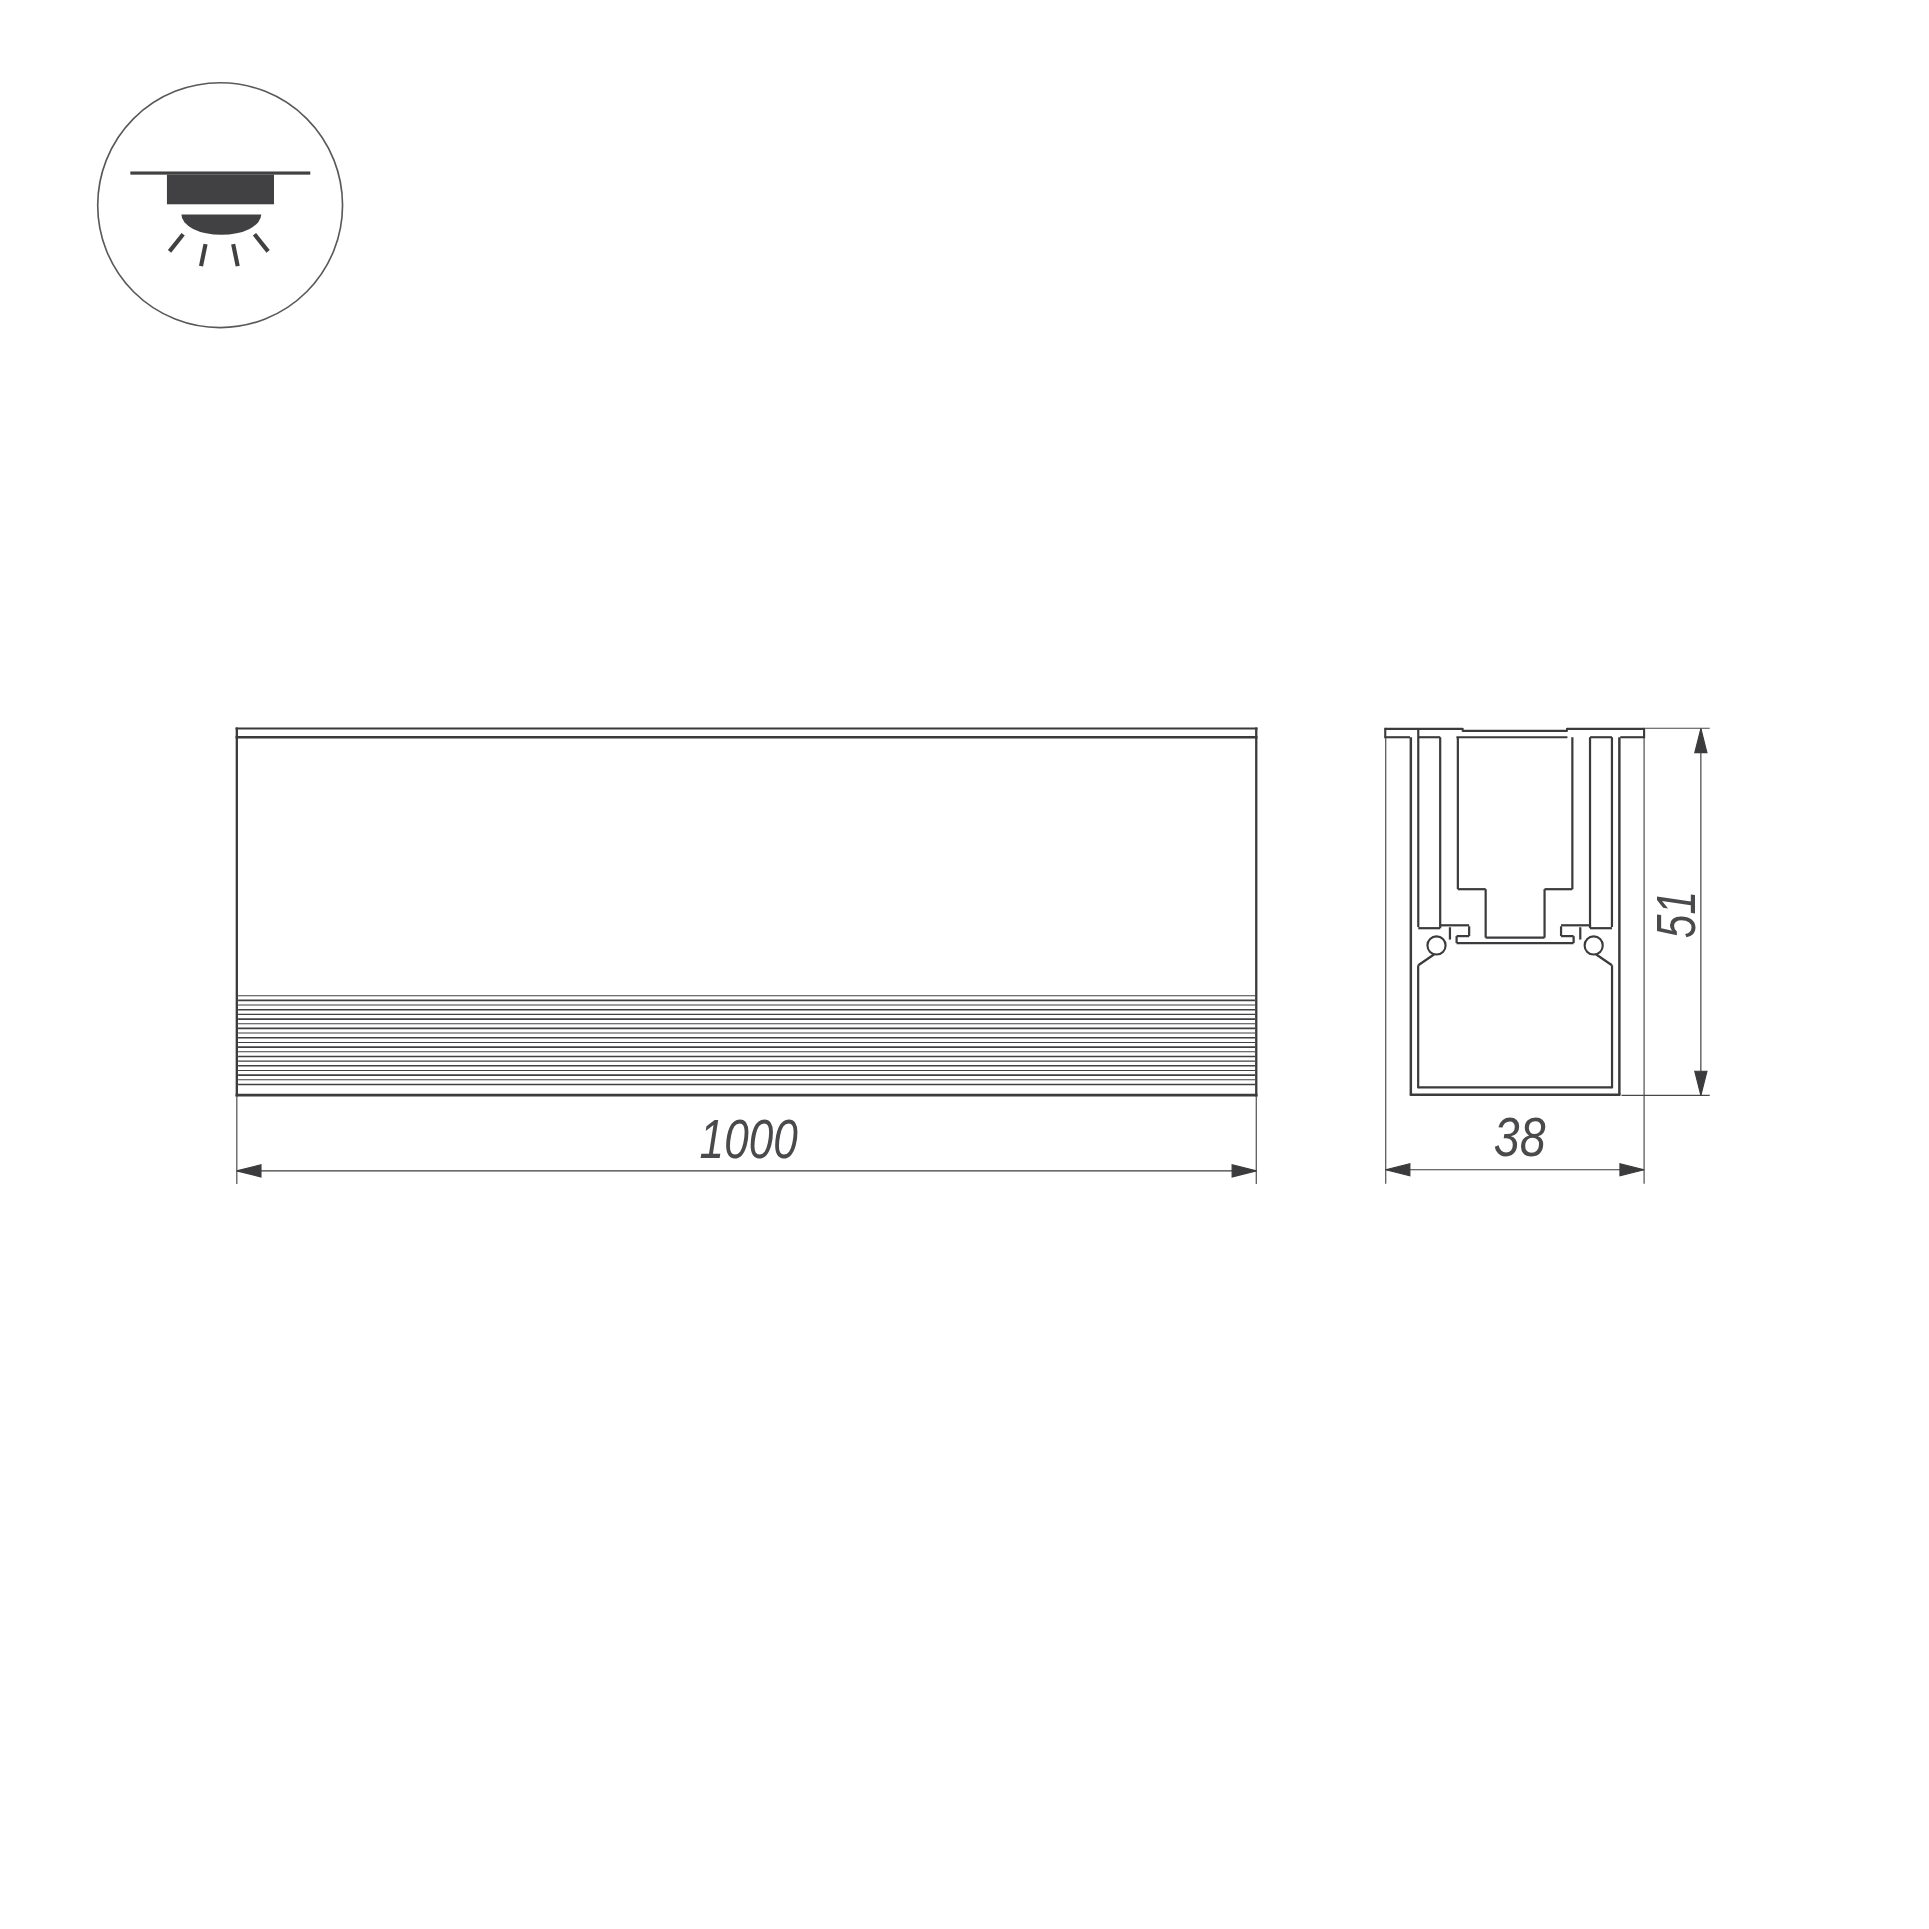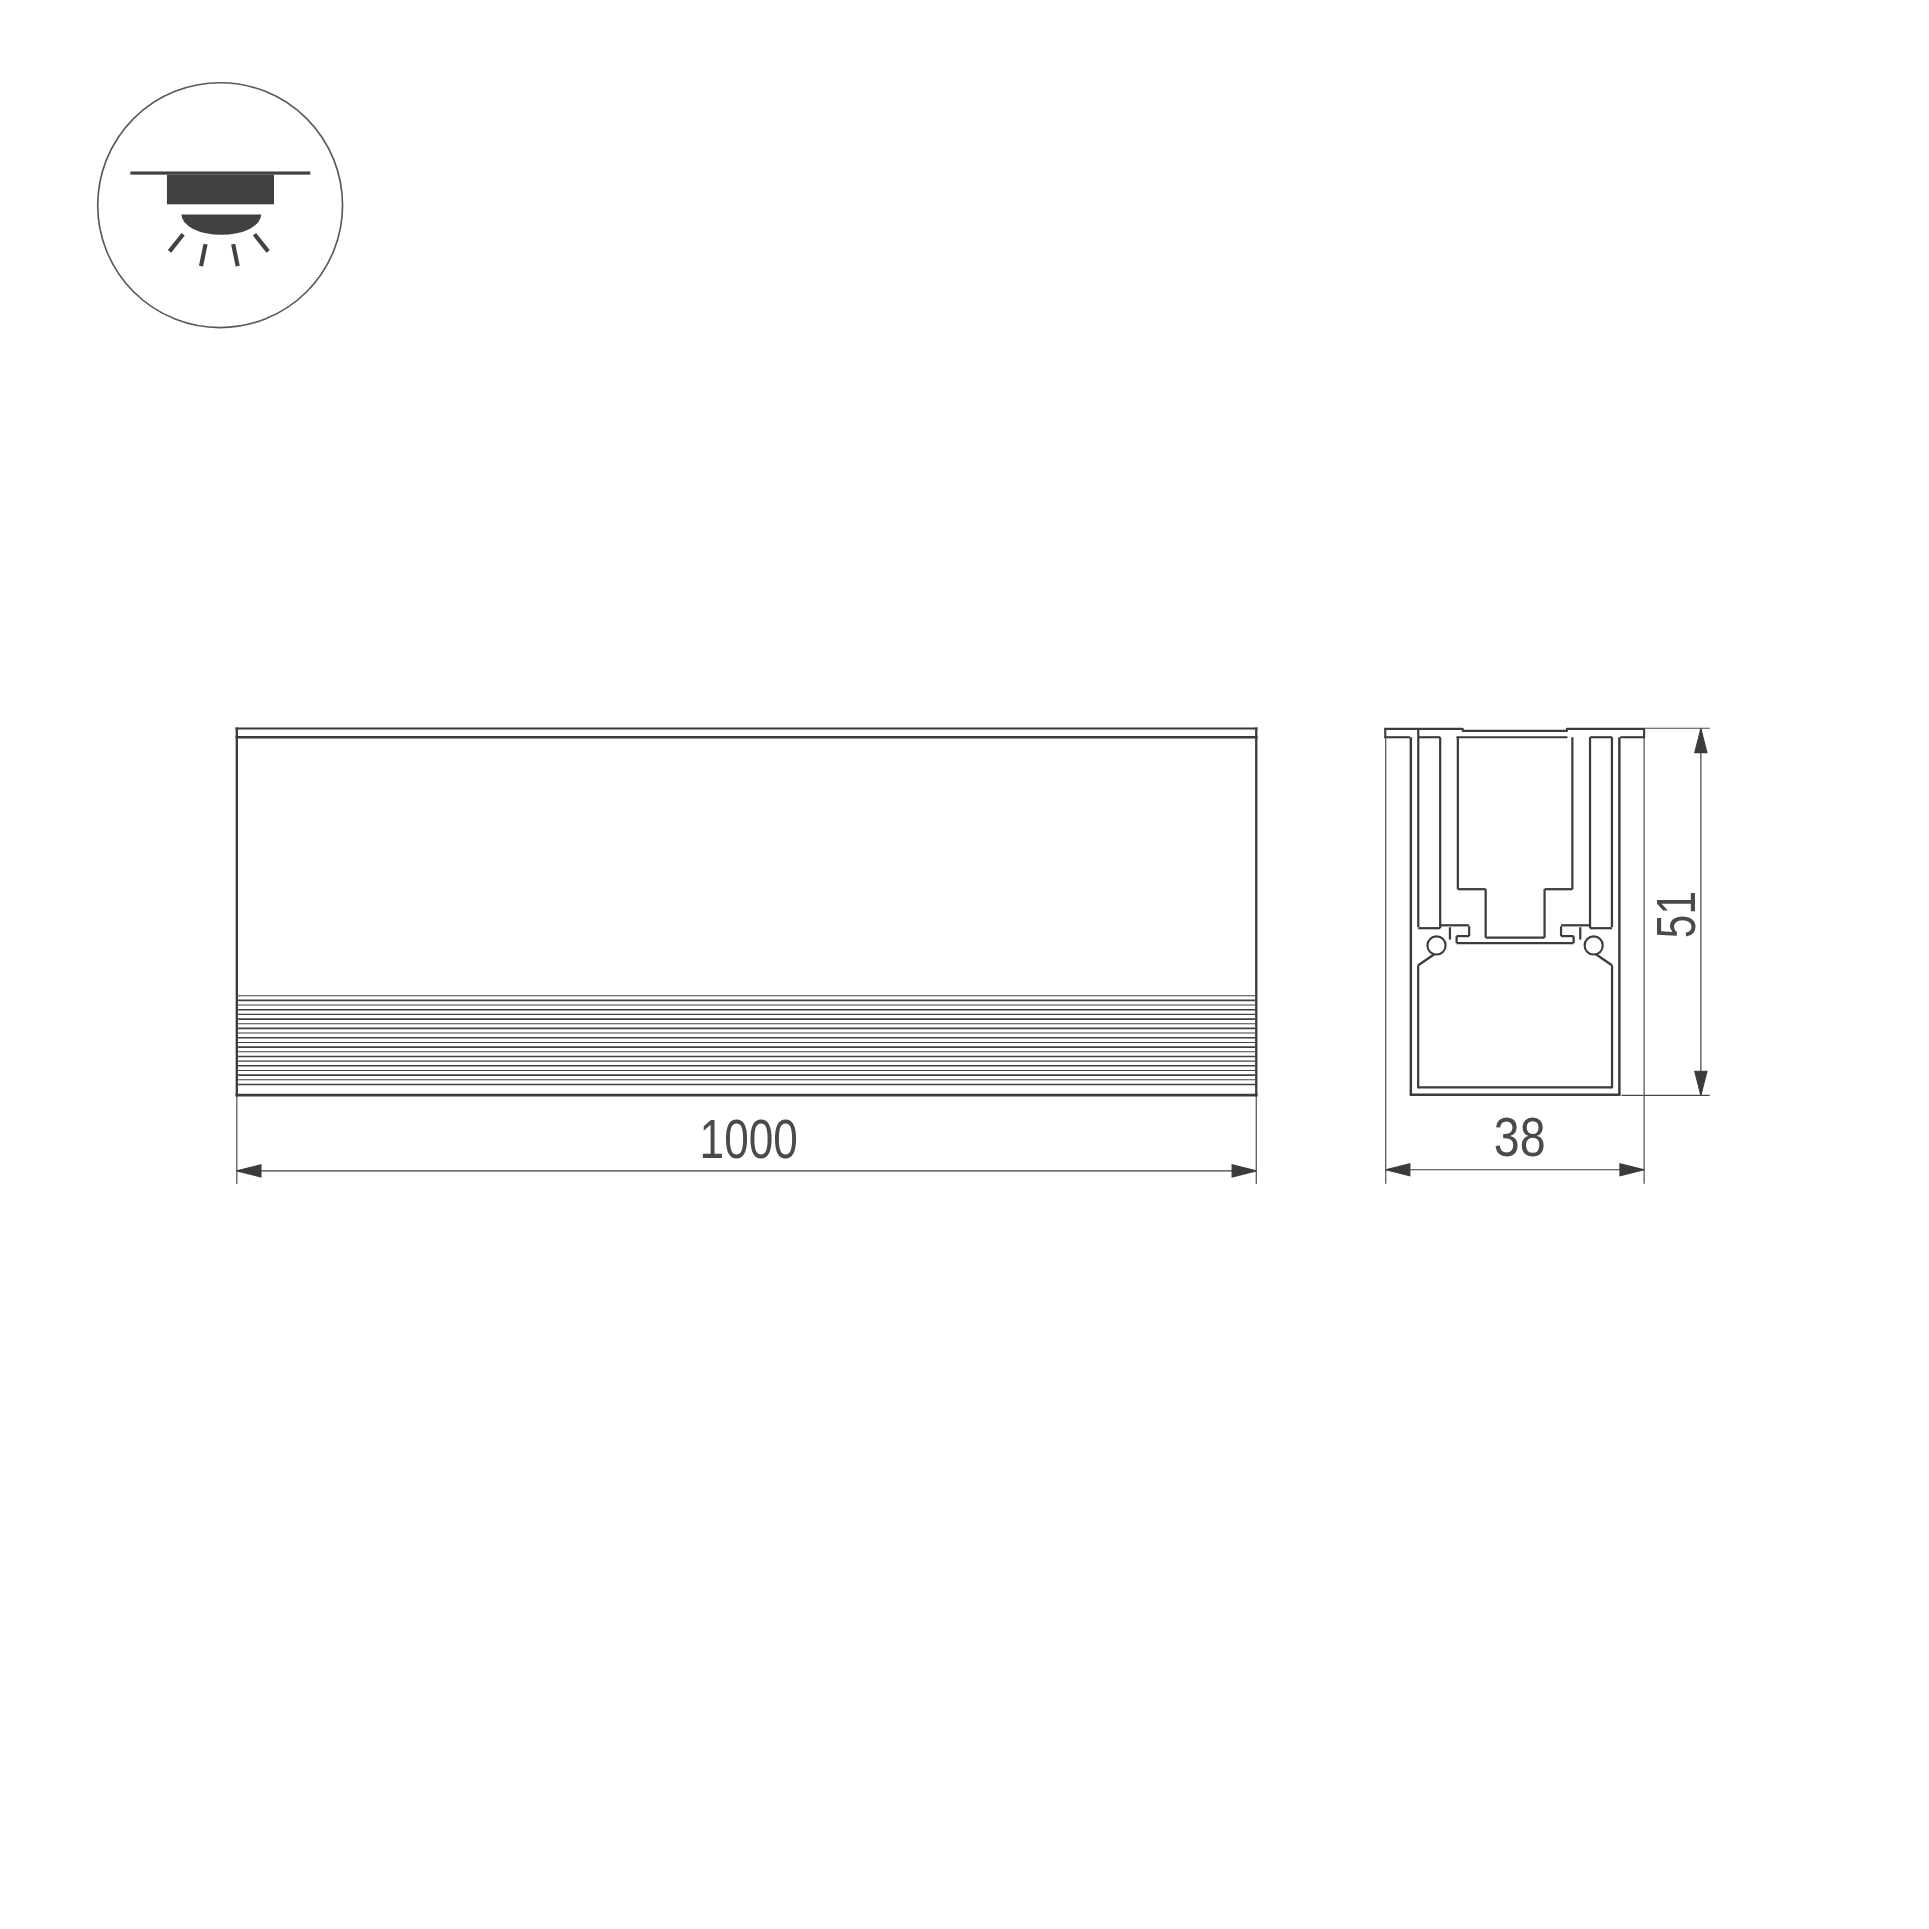--- a/index.html
+++ b/index.html
@@ -1,17 +1,17 @@
 <!DOCTYPE html>
 <html><head>
 <meta charset="utf-8">
 <style>
   html,body{margin:0;padding:0;background:#ffffff;}
   .page{width:1929px;height:1929px;position:relative;background:#ec4899;
-        font-family:"Liberation Sans", sans-serif;}
+        font-family:"Liberation Sans", sans-serif;font-style:italic;}
   svg{position:absolute;left:0;top:0;}
   text{font-family:"Liberation Sans", sans-serif;fill:#4a4a4c;}
 </style>
 </head>
 <body>
 <div class="page">
 <svg width="1929" height="1929" viewBox="0 0 1998 1998">
 
   <rect x="0" y="0" width="1998" height="1998" fill="#ffffff"></rect>
 

